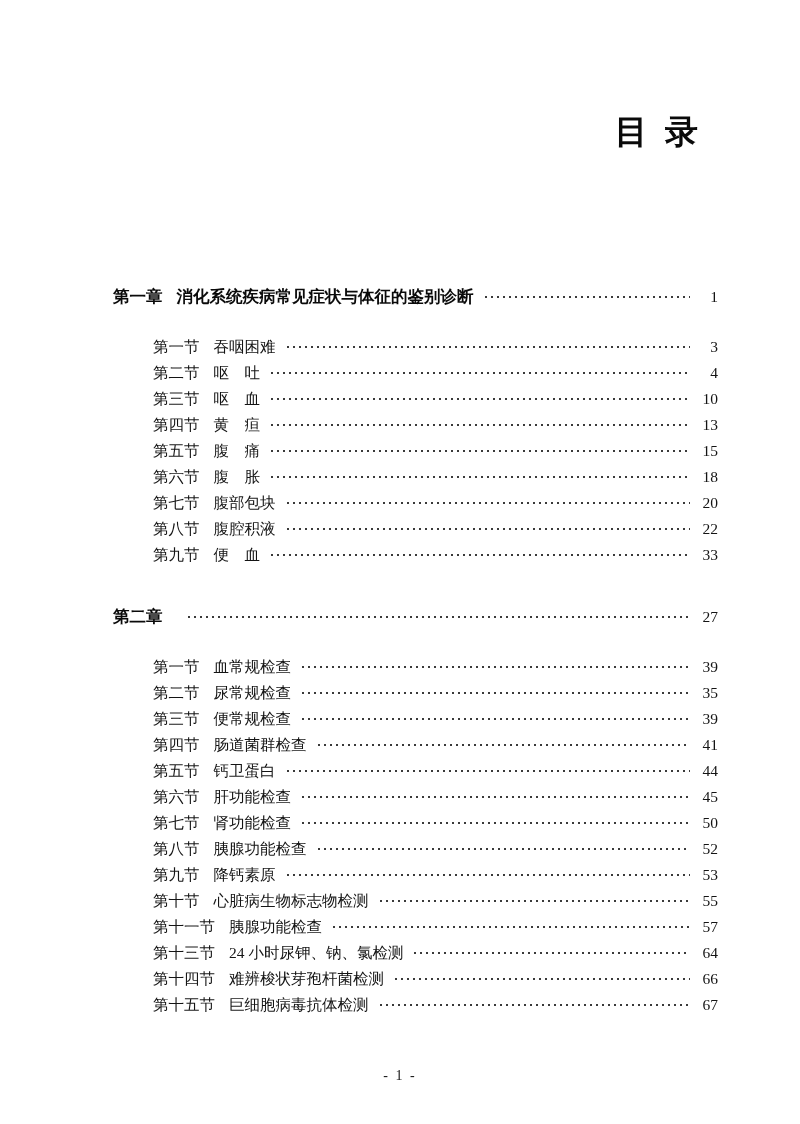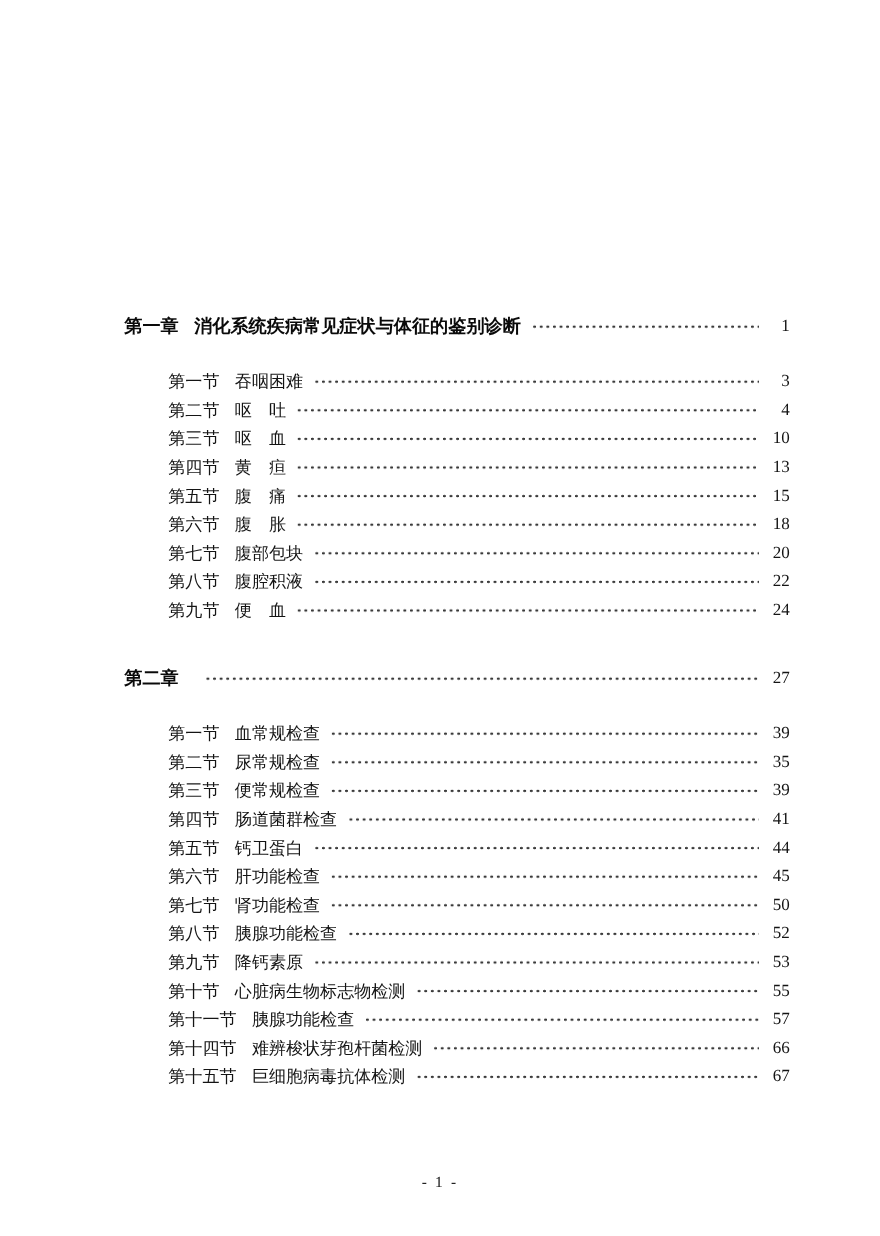--- a/index.html
+++ b/index.html
@@ -78,20 +78,21 @@
     font-size: 14px;
     letter-spacing: 2px;
     color: #141414;
   }
 </style>
 </head>
 <body>
 
 <div class="page">
 
+  <div class="toc-title">目 录</div>
 
   <div class="toc">
   <section class="chapter">
     <div class="row chapter-row">
       <span class="ch-label">第一章</span>
       <span class="ch-title">消化系统疾病常见症状与体征的鉴别诊断</span>
       <span class="leader"></span>
       <span class="pageno">1</span>
     </div>
     <div class="sections">
@@ -148,21 +149,21 @@
     <span class="sec-label">第八节</span>
     <span class="sec-title">腹腔积液</span>
     <span class="leader"></span>
     <span class="pageno">22</span>
   </div>
 
   <div class="row section-row">
     <span class="sec-label">第九节</span>
     <span class="sec-title">便　血</span>
     <span class="leader"></span>
-    <span class="pageno">24</span>
+    <span class="pageno">33</span>
   </div>
 </div>
   </section>
 
   <section class="chapter">
     <div class="row chapter-row">
       <span class="ch-label">第二章</span>
       <span class="leader"></span>
       <span class="pageno">27</span>
     </div>
@@ -238,20 +239,26 @@
   </div>
 
   <div class="row section-row">
     <span class="sec-label">第十一节</span>
     <span class="sec-title">胰腺功能检查</span>
     <span class="leader"></span>
     <span class="pageno">57</span>
   </div>
 
 
+  <div class="row section-row">
+    <span class="sec-label">第十三节</span>
+    <span class="sec-title">24 小时尿钾、钠、氯检测</span>
+    <span class="leader"></span>
+    <span class="pageno">64</span>
+  </div>
 
   <div class="row section-row">
     <span class="sec-label">第十四节</span>
     <span class="sec-title">难辨梭状芽孢杆菌检测</span>
     <span class="leader"></span>
     <span class="pageno">66</span>
   </div>
 
   <div class="row section-row">
     <span class="sec-label">第十五节</span>

